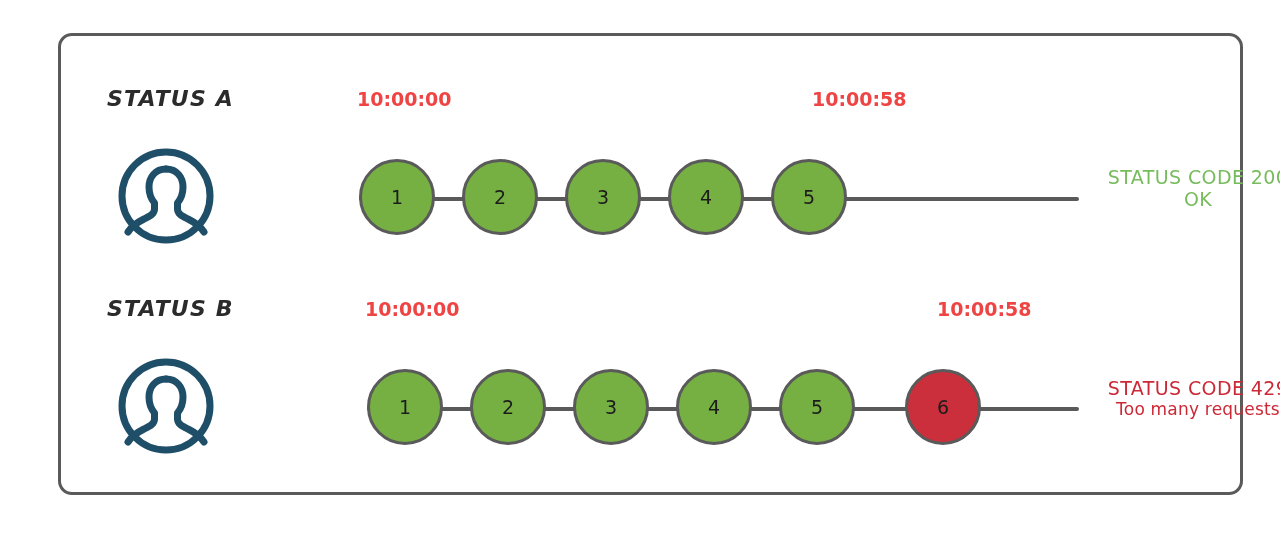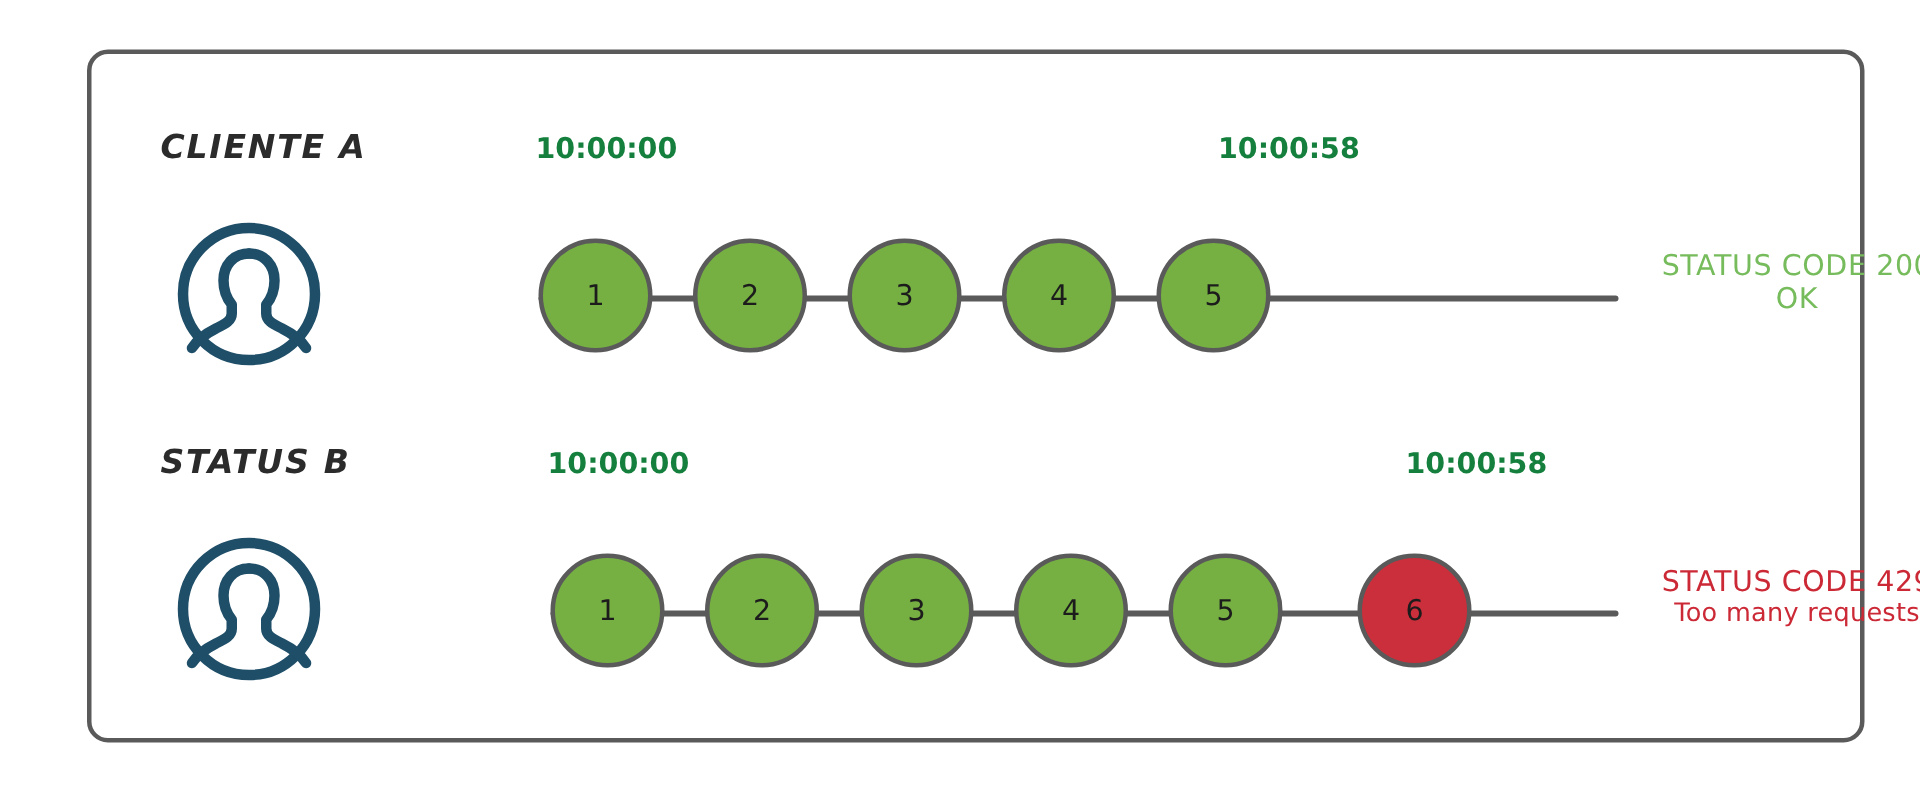--- a/index.html
+++ b/index.html
@@ -99,21 +99,21 @@
   .node.green { background: #76b043; }
   .node.red   { background: #ca2f3b; }
 
   
   .timestamp {
     position: absolute;
     top: -62px;
     font-family: "DejaVu Sans", sans-serif;
     font-size: 19px;
     font-weight: bold;
-    color: #15803d;
+    color: #ef4444;
     white-space: nowrap;
   }
 
   
   .status {
     position: absolute;
     width: 230px;
     text-align: center;
     font-family: "DejaVu Sans", sans-serif;
     line-height: 1.15;
@@ -130,21 +130,21 @@
   .status.ok { color: #77bc5c; }
   .status.err { color: #cc2936; }
 </style>
 </head>
 <body>
 
 <div id="frame">
 
   <div class="row row-a">
 
-    <div class="client-name">CLIENTE A</div>
+    <div class="client-name">STATUS A</div>
 
     <div class="avatar">
       <svg viewBox="0 0 100 100" xmlns="http://www.w3.org/2000/svg">
         <circle cx="50" cy="50" r="44" fill="none" stroke="#1f4e68" stroke-width="7"></circle>
         <g fill="none" stroke="#1f4e68" stroke-width="7" stroke-linecap="round" stroke-linejoin="round">
           <path d="M50 23 C60.5 23 67 31 67 41 C67 49 64 54 61.5 57 L61.5 63 C61.5 68 66 70 72 73 C79 76.5 84.5 80.5 88 86"></path>
           <path d="M50 23 C39.5 23 33 31 33 41 C33 49 36 54 38.5 57 L38.5 63 C38.5 68 34 70 28 73 C21 76.5 15.5 80.5 12 86"></path>
         </g>
       </svg>
     </div>

